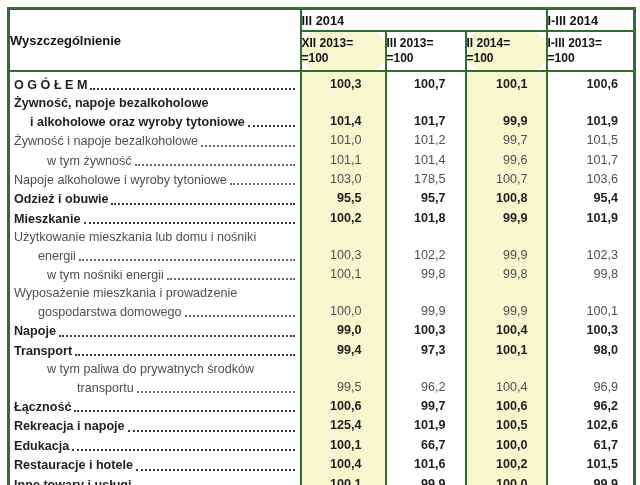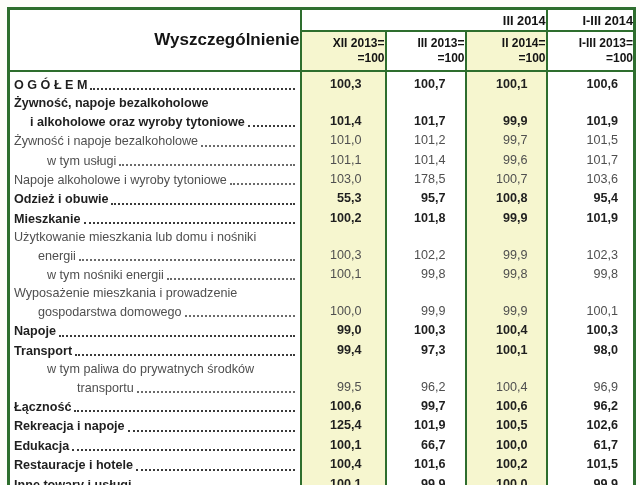--- a/index.html
+++ b/index.html
@@ -16,27 +16,28 @@
   }
   table.idx{
     position:absolute;left:7px;top:7px;width:626px;
     border-collapse:collapse;table-layout:fixed;
     background:#fff;
     border:3px solid var(--green);
   }
   th,td{padding:0;margin:0}
   th.vl,td.vl{border-left:2px solid var(--green)}
   thead th{
-    font-weight:bold;color:#141414;text-align:right;vertical-align:middle;
-  }
-  th.spec{font-size:17px;border-bottom:2px solid var(--green)}
+    font-weight:bold;color:#141414;text-align:left;vertical-align:middle;
+  }
+  th.spec{font-size:13px;border-bottom:2px solid var(--green)}
   th.group{font-size:12.8px;height:20px;border-bottom:2px solid var(--green)}
   th.sub{
     font-size:12px;height:38px;line-height:15px;
     border-bottom:2px solid var(--green);
+    border-radius:18px;
   }
   .yellow{background:var(--yellow)}
   td.label{
     padding:0 4px 0 4px;font-size:12.6px;color:var(--ink-reg);
     vertical-align:bottom;
     margin-left:36px;
   }
   td.label .line{display:flex;align-items:flex-end;line-height:18.4px}
   td.label .txt{white-space:nowrap}
   .ind0{padding-left:0}
@@ -133,21 +134,21 @@
           </div>
         </td>
         <td class="num vl c0 yellow">101,0</td>
         <td class="num vl c1">101,2</td>
         <td class="num vl c2 yellow">99,7</td>
         <td class="num vl c3">101,5</td>
       </tr>
       <tr class="">
         <td class="label">
           <div class="line ind3">
-            <span class="txt">w tym usługi</span>
+            <span class="txt">w tym żywność</span>
             <span class="leader"></span>
           </div>
         </td>
         <td class="num vl c0 yellow">101,1</td>
         <td class="num vl c1">101,4</td>
         <td class="num vl c2 yellow">99,6</td>
         <td class="num vl c3">101,7</td>
       </tr>
       <tr class="">
         <td class="label">
@@ -161,21 +162,21 @@
         <td class="num vl c2 yellow">100,7</td>
         <td class="num vl c3">103,6</td>
       </tr>
       <tr class="b">
         <td class="label">
           <div class="line ind0">
             <span class="txt">Odzież i obuwie</span>
             <span class="leader"></span>
           </div>
         </td>
-        <td class="num vl c0 yellow">55,3</td>
+        <td class="num vl c0 yellow">95,5</td>
         <td class="num vl c1">95,7</td>
         <td class="num vl c2 yellow">100,8</td>
         <td class="num vl c3">95,4</td>
       </tr>
       <tr class="b">
         <td class="label">
           <div class="line ind0">
             <span class="txt">Mieszkanie</span>
             <span class="leader"></span>
           </div>

